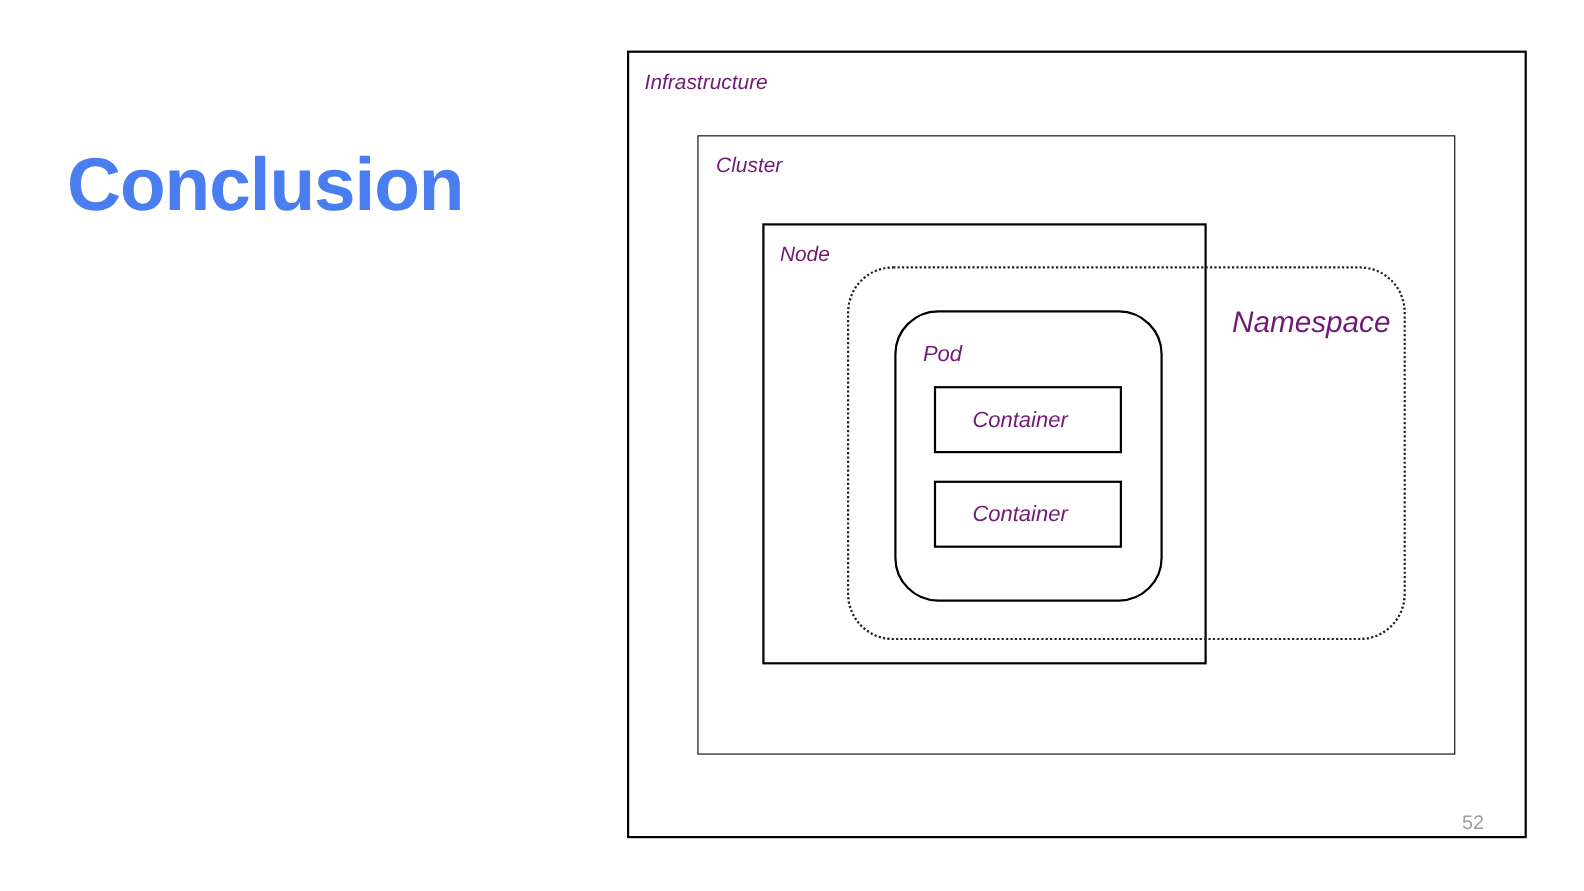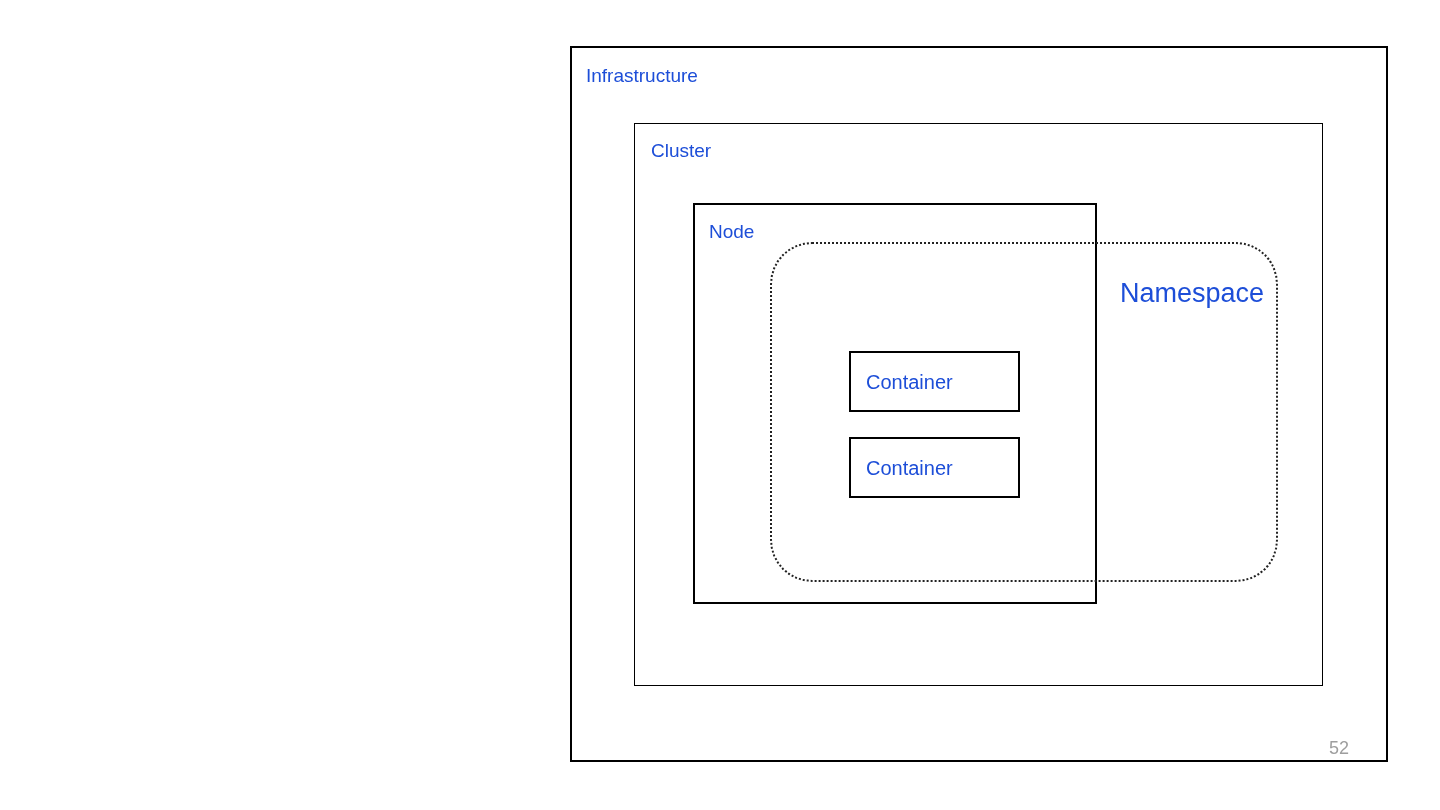--- a/index.html
+++ b/index.html
@@ -25,24 +25,25 @@
     line-height: 1;
     color: #4a7df0;
   }
   .box {
     position: absolute;
     background: transparent;
     box-sizing: border-box;
   }
   .box-label {
     position: absolute;
-    color: #1d4ed8;
+    color: #701a75;
     font-size: 19px;
     line-height: 1.2;
     white-space: nowrap;
+    font-style: italic;
   }
   .infrastructure-box {
     left: 570px; top: 46px;
     width: 818px; height: 716px;
     border: 2px solid #000000;
   }
   .cluster-box {
     left: 634px; top: 123px;
     width: 689px; height: 563px;
     border: 1.5px solid #000000;
@@ -72,57 +73,61 @@
     left: 849px;
     width: 171px; height: 61px;
     border: 2px solid #000000;
     display: flex;
     align-items: center;
   }
   .container-box-1 { top: 351px; }
   .container-box-2 { top: 437px; }
   .container-label {
     position: static;
-    padding-left: 15px;
+    padding-left: 33px;
     font-size: 20px;
   }
   .inner-label-infra   { left: 14px; top: 17px; }
   .inner-label-cluster { left: 16px; top: 16px; }
   .inner-label-node    { left: 14px; top: 16px; }
   .inner-label-pod     { left: 24px; top: 26px; font-size: 20px; }
   .page-number {
     position: absolute;
     left: 1322px; top: 738px;
     width: 34px;
     text-align: center;
     font-size: 18px;
     color: #9e9e9e;
   }
 </style>
 </head>
 <body>
 
 <div class="slide">
 
+  <h1 class="slide-title">Conclusion</h1>
 
   <div class="box infrastructure-box">
     <span class="box-label inner-label-infra">Infrastructure</span>
   </div>
 
   <div class="box cluster-box">
     <span class="box-label inner-label-cluster">Cluster</span>
   </div>
 
   <div class="box node-box">
     <span class="box-label inner-label-node">Node</span>
   </div>
 
   <div class="box namespace-box"></div>
   <span class="box-label namespace-label">Namespace</span>
 
+  <div class="box pod-box">
+    <span class="box-label inner-label-pod">Pod</span>
+  </div>
 
   <div class="box container-box container-box-1">
     <span class="box-label container-label">Container</span>
   </div>
 
   <div class="box container-box container-box-2">
     <span class="box-label container-label">Container</span>
   </div>
 
   <span class="page-number">52</span>

